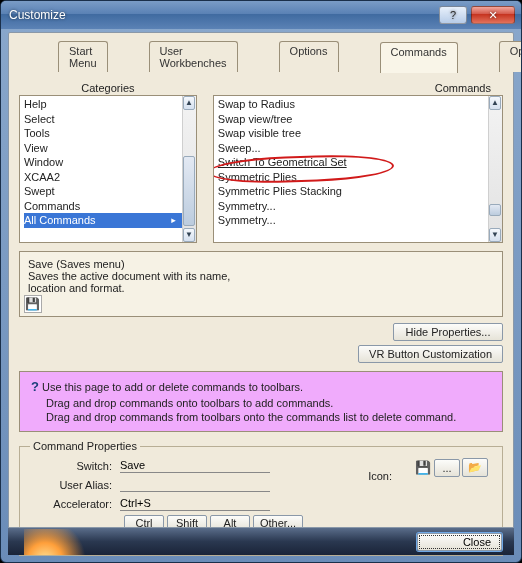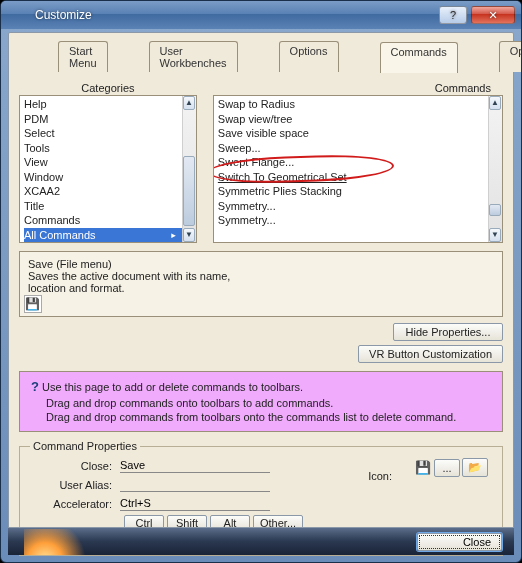--- a/index.html
+++ b/index.html
@@ -16,21 +16,21 @@
   }
   .titlebar {
     height: 28px;
     display: flex; align-items: center;
     padding: 0 6px;
     background: linear-gradient(#7a9cc6 0%, #5b82b5 45%, #3f6aa0 46%, #5b82b5 100%);
     color: #fff;
     font-size: 12px;
     text-shadow: 0 0 3px rgba(0,0,0,.6);
   }
-  .titlebar .title { flex: 1; padding-left: 2px; margin-left: 26px; }
+  .titlebar .title { flex: 1; padding-left: 2px; }
   .win-btn {
     width: 28px; height: 18px;
     margin-left: 4px;
     border: 1px solid rgba(0,0,0,.35);
     border-radius: 3px;
     background: linear-gradient(#e8f0fb,#b7cce8);
     display: flex; align-items: center; justify-content: center;
     font-size: 11px; color: #2b2b2b;
   }
   .win-btn.close {
@@ -217,64 +217,63 @@
       <div class="tab active">Commands</div>
       <div class="tab">Options</div>
     </div>
 
     <div class="panel-top">
       <div class="col" style="flex:0.95">
         <div class="col-head">Categories</div>
         <div class="listbox">
           <div class="list-items">
             <div class="li">Help</div>
-            <div class="li">PDM</div>
             <div class="li">Select</div>
             <div class="li">Tools</div>
             <div class="li">View</div>
             <div class="li">Window</div>
             <div class="li">XCAA2</div>
-            <div class="li">Title</div>
+            <div class="li">Swept</div>
             <div class="li">Commands</div>
             <div class="li sel">All Commands</div>
           </div>
           <div class="scrolltrack">
             <div class="arrow" style="top:0">▲</div>
             <div class="thumb" style="top:60px;height:70px"></div>
             <div class="arrow" style="bottom:0">▼</div>
           </div>
         </div>
       </div>
 
       <div class="col" style="flex:1.55;position:relative">
         <div class="col-head right">Commands</div>
         <div class="listbox" style="position:relative">
           <div class="list-items">
             <div class="li">Swap to Radius</div>
             <div class="li">Swap view/tree</div>
-            <div class="li">Save visible space</div>
+            <div class="li">Swap visible tree</div>
             <div class="li">Sweep...</div>
-            <div class="li">Swept Flange...</div>
             <div class="li underline">Switch To Geometrical Set</div>
+            <div class="li">Symmetric Plies</div>
             <div class="li">Symmetric Plies Stacking</div>
             <div class="li">Symmetry...</div>
             <div class="li">Symmetry...</div>
           </div>
           <div class="scrolltrack">
             <div class="arrow" style="top:0">▲</div>
             <div class="thumb" style="top:108px;height:12px"></div>
             <div class="arrow" style="bottom:0">▼</div>
           </div>
           <div class="circle-ann" style="left:-6px;top:60px;width:186px;height:26px"></div>
         </div>
       </div>
     </div>
 
     <div class="desc-box">
-      <div>Save (File menu)</div>
+      <div>Save (Saves menu)</div>
       <div>Saves the active document with its name,</div>
       <div>location and format.</div>
       <div class="floppy">
           <span>💾</span>
         </div>
     </div>
 
     <div class="row-right">
       <span class="btn" style="min-width:110px">Hide Properties...</span>
     </div>
@@ -285,21 +284,21 @@
     <div class="help-blk">
       <div><span class="q">?</span><span>Use this page to add or delete commands to toolbars.</span></div>
       <div style="padding-left:18px">Drag and drop commands onto toolbars to add commands.</div>
       <div style="padding-left:18px">Drag and drop commands from toolbars onto the commands list to delete command.</div>
     </div>
 
     <fieldset class="props">
       <legend>Command Properties</legend>
 
       <div class="prop-row">
-        <label>Close:</label>
+        <label>Switch:</label>
         <input type="text" value="Save" style="">
       </div>
       <div class="prop-row">
         <label>User Alias:</label>
         <input type="text" value="" style="">
       </div>
       <div class="prop-row">
         <label>Accelerator:</label>
         <input type="text" value="Ctrl+S" style="">
       </div>

